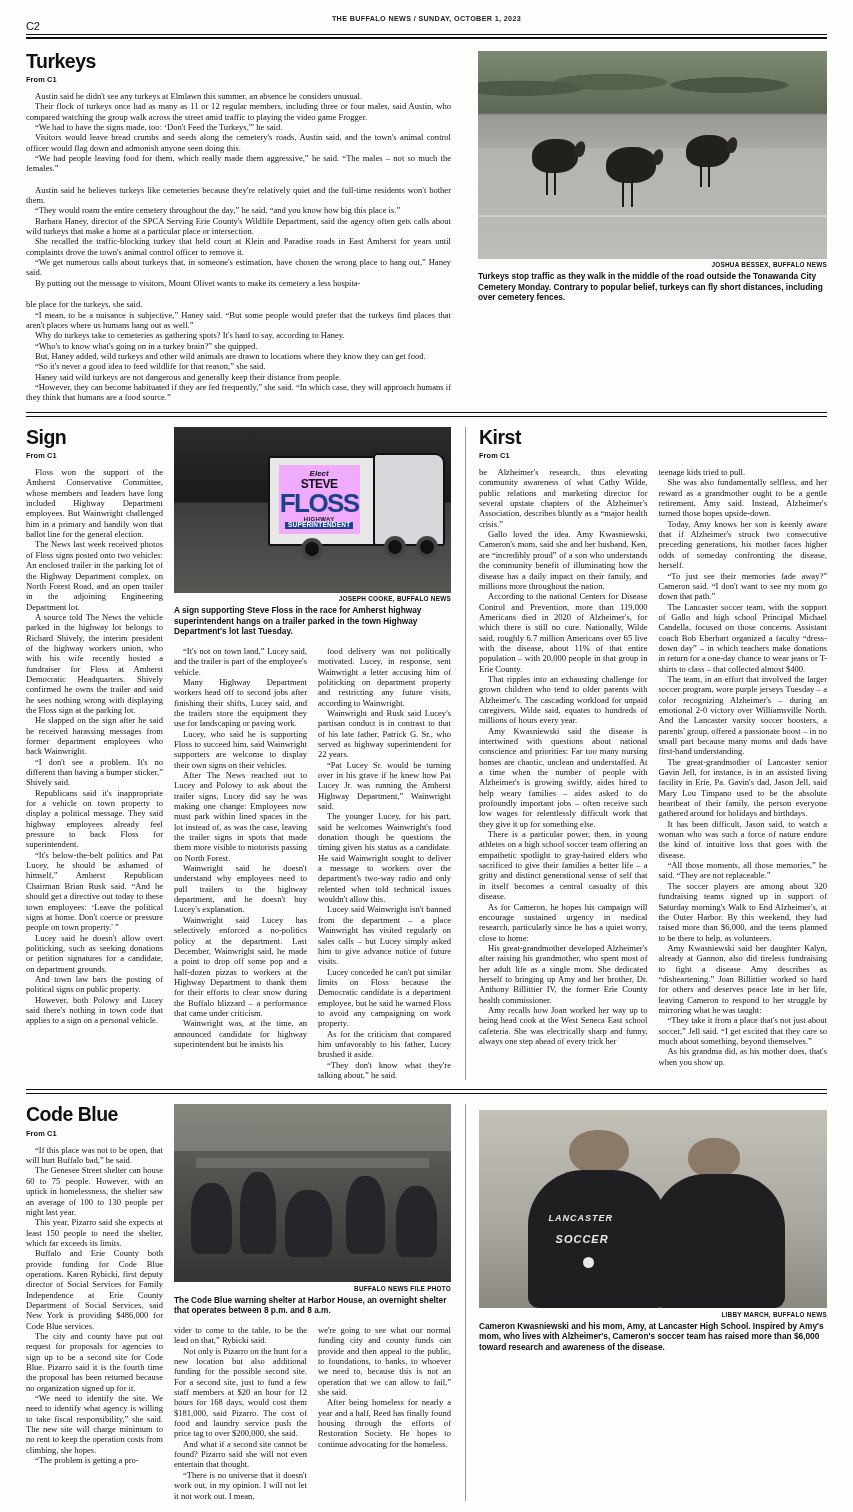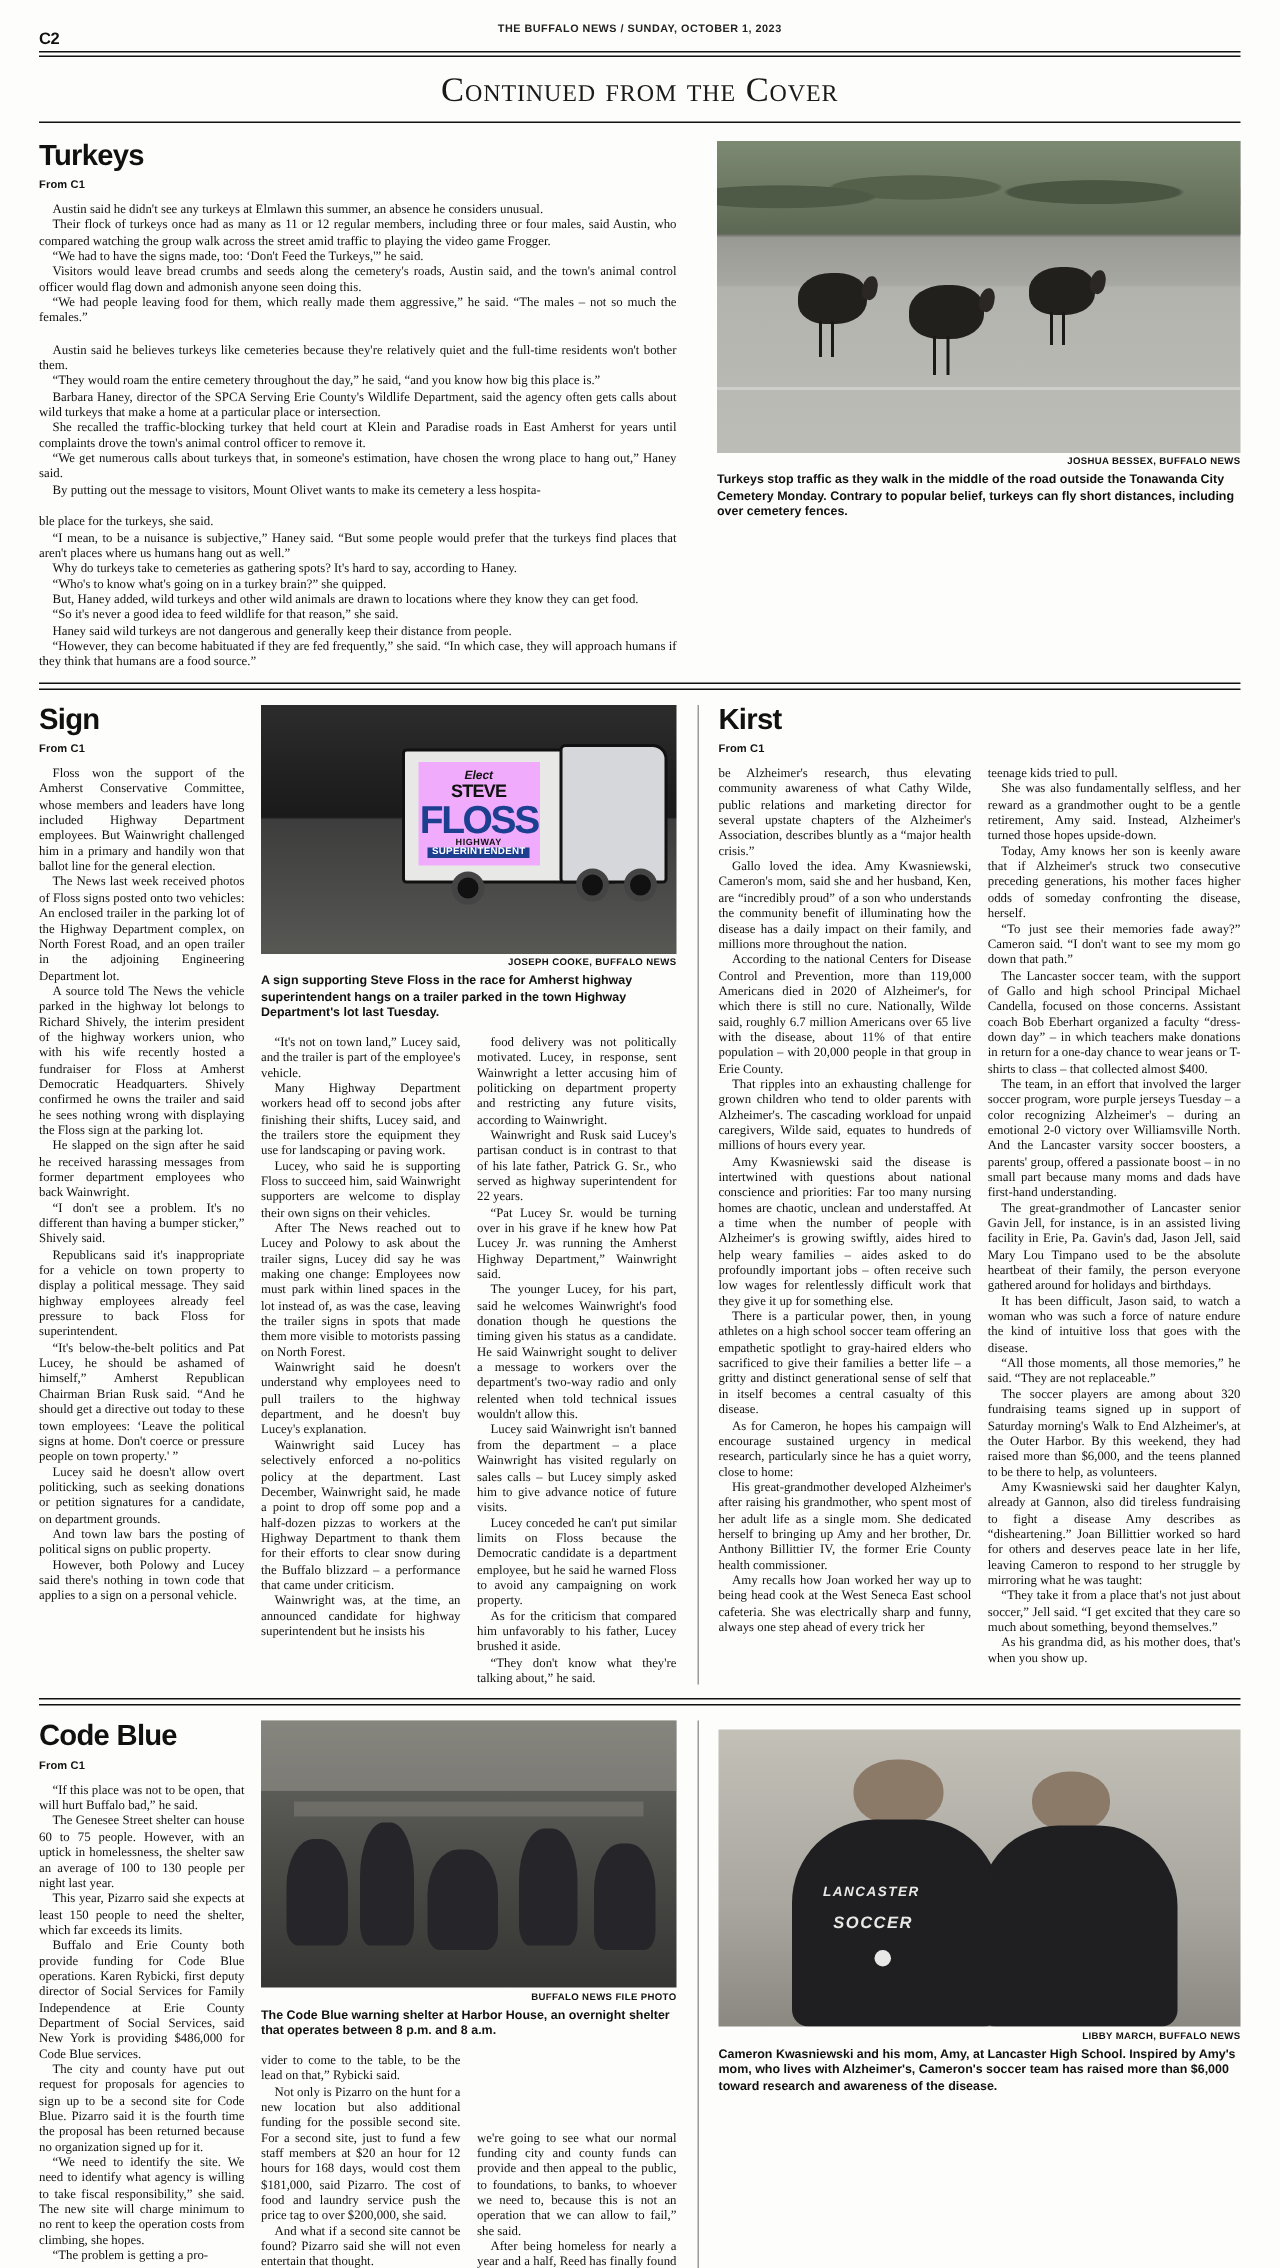--- a/index.html
+++ b/index.html
@@ -8,21 +8,21 @@
     width: 853px; height: 1512px;
     background: #fdfdfb;
     font-family: "Liberation Serif", serif;
     color: #111;
     overflow: hidden;
   }
   .page { position: relative; width: 853px; height: 1512px; padding: 0 26px; }
 
   
   .masthead { position: relative; height: 34px; display: flex; align-items: flex-end; padding-bottom: 2px; }
-  .folio { font-family: "Liberation Sans", sans-serif; font-weight: bold; font-size: 11px; letter-spacing: -.2px; }
+  .folio { font-family: "Liberation Sans", sans-serif; font-weight: normal; font-size: 11px; letter-spacing: -.2px; }
   .pub-line {
     position: absolute; left: 0; right: 0; top: 14px; text-align: center;
     font-family: "Liberation Sans", sans-serif; font-size: 7.2px; font-weight: bold;
     letter-spacing: .35px; color: #222;
   }
   .rule-dbl { border-top: 1.6px solid #111; border-bottom: .8px solid #111; height: 3.5px; }
   .rule-thin { border-top: .9px solid #111; }
 
   .section-title {
     text-align: center; font-family: "Liberation Serif", serif;
@@ -109,21 +109,20 @@
 </head>
 <body>
 
 <div class="page">
 
   <div class="masthead">
     <div class="folio">C2</div>
     <div class="pub-line">THE BUFFALO NEWS / SUNDAY, OCTOBER 1, 2023</div>
   </div>
   <div class="rule-dbl"></div>
-  <div class="section-title">Continued from the Cover</div>
   <div class="rule-thin"></div>
 
   <div class="pkg" style="margin-top:12px;">
     <div class="pkg-left">
       <div class="hed">Turkeys</div>
       <div class="jump">From C1</div>
       <div class="cols" style="margin-top:7px;flex-direction:column;">
         <div class="col">
           <p>Austin said he didn't see any turkeys at Elmlawn this summer, an absence he considers unusual.</p>
           <p>Their flock of turkeys once had as many as 11 or 12 regular members, including three or four males, said Austin, who compared watching the group walk across the street amid traffic to playing the video game Frogger.</p>
@@ -304,21 +303,21 @@
             <div class="cb-person" style="left:40%;top:48%;width:17%;height:38%;"></div>
             <div class="cb-person" style="left:62%;top:40%;width:14%;height:44%;"></div>
             <div class="cb-person" style="left:80%;top:46%;width:15%;height:40%;"></div>
             <div class="cb-light" style="left:8%;top:30%;width:84%;height:6%;background:#8e8b83;opacity:.4;"></div>
           </div>
           <div class="credit">
             <span class="outlet">BUFFALO NEWS FILE PHOTO</span>
           </div>
           <div class="capt">The Code Blue warning shelter at Harbor House, an overnight shelter that operates between 8 p.m. and 8 a.m.</div>
 
-          <div class="cols" style="margin-top:9px;align-items:flex-end;">
+          <div class="cols" style="margin-top:9px;">
             <div class="col">
               <p class="noind">vider to come to the table, to be the lead on that,” Rybicki said.</p>
               <p>Not only is Pizarro on the hunt for a new location but also additional funding for the possible second site. For a second site, just to fund a few staff members at $20 an hour for 12 hours for 168 days, would cost them $181,000, said Pizarro. The cost of food and laundry service push the price tag to over $200,000, she said.</p>
               <p>And what if a second site cannot be found? Pizarro said she will not even entertain that thought.</p>
               <p>“There is no universe that it doesn't work out, in my opinion. I will not let it not work out. I mean,</p>
             </div>
             <div class="col">
               <p class="noind">we're going to see what our normal funding city and county funds can provide and then appeal to the public, to foundations, to banks, to whoever we need to, because this is not an operation that we can allow to fail,” she said.</p>
               <p>After being homeless for nearly a year and a half, Reed has finally found housing through the efforts of Restoration Society. He hopes to continue advocating for the homeless.</p>
             </div>

